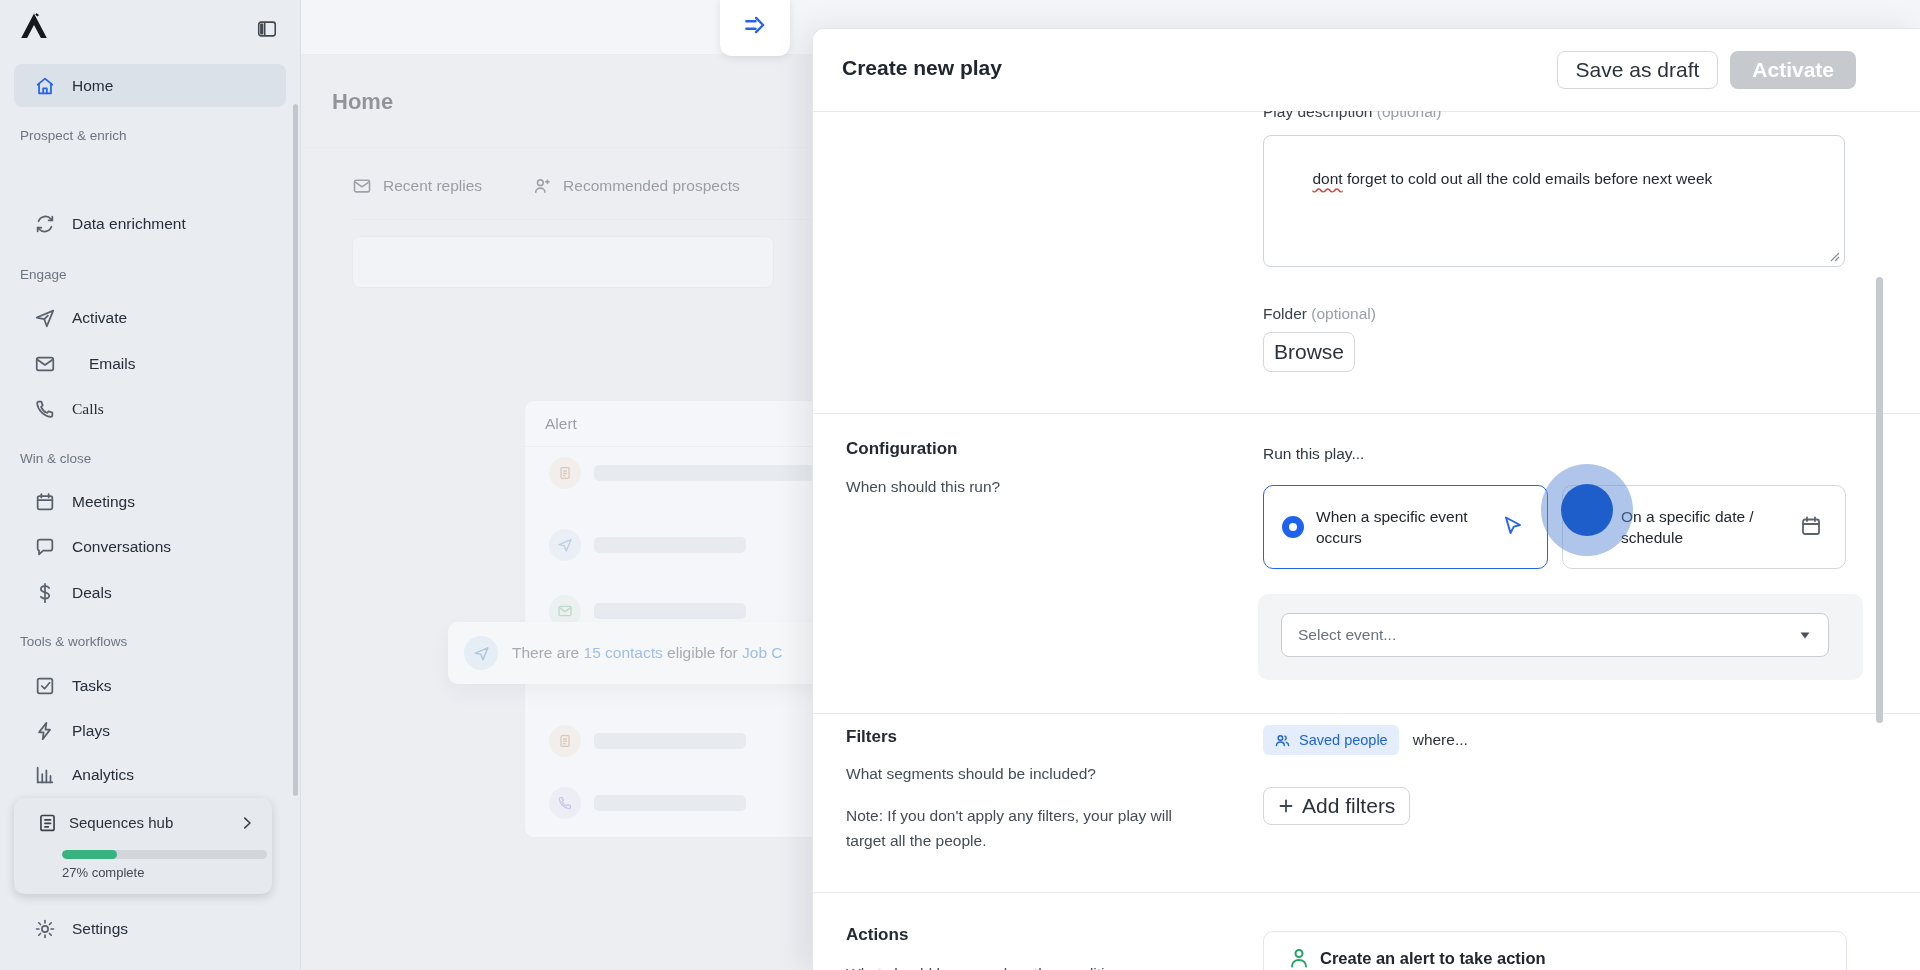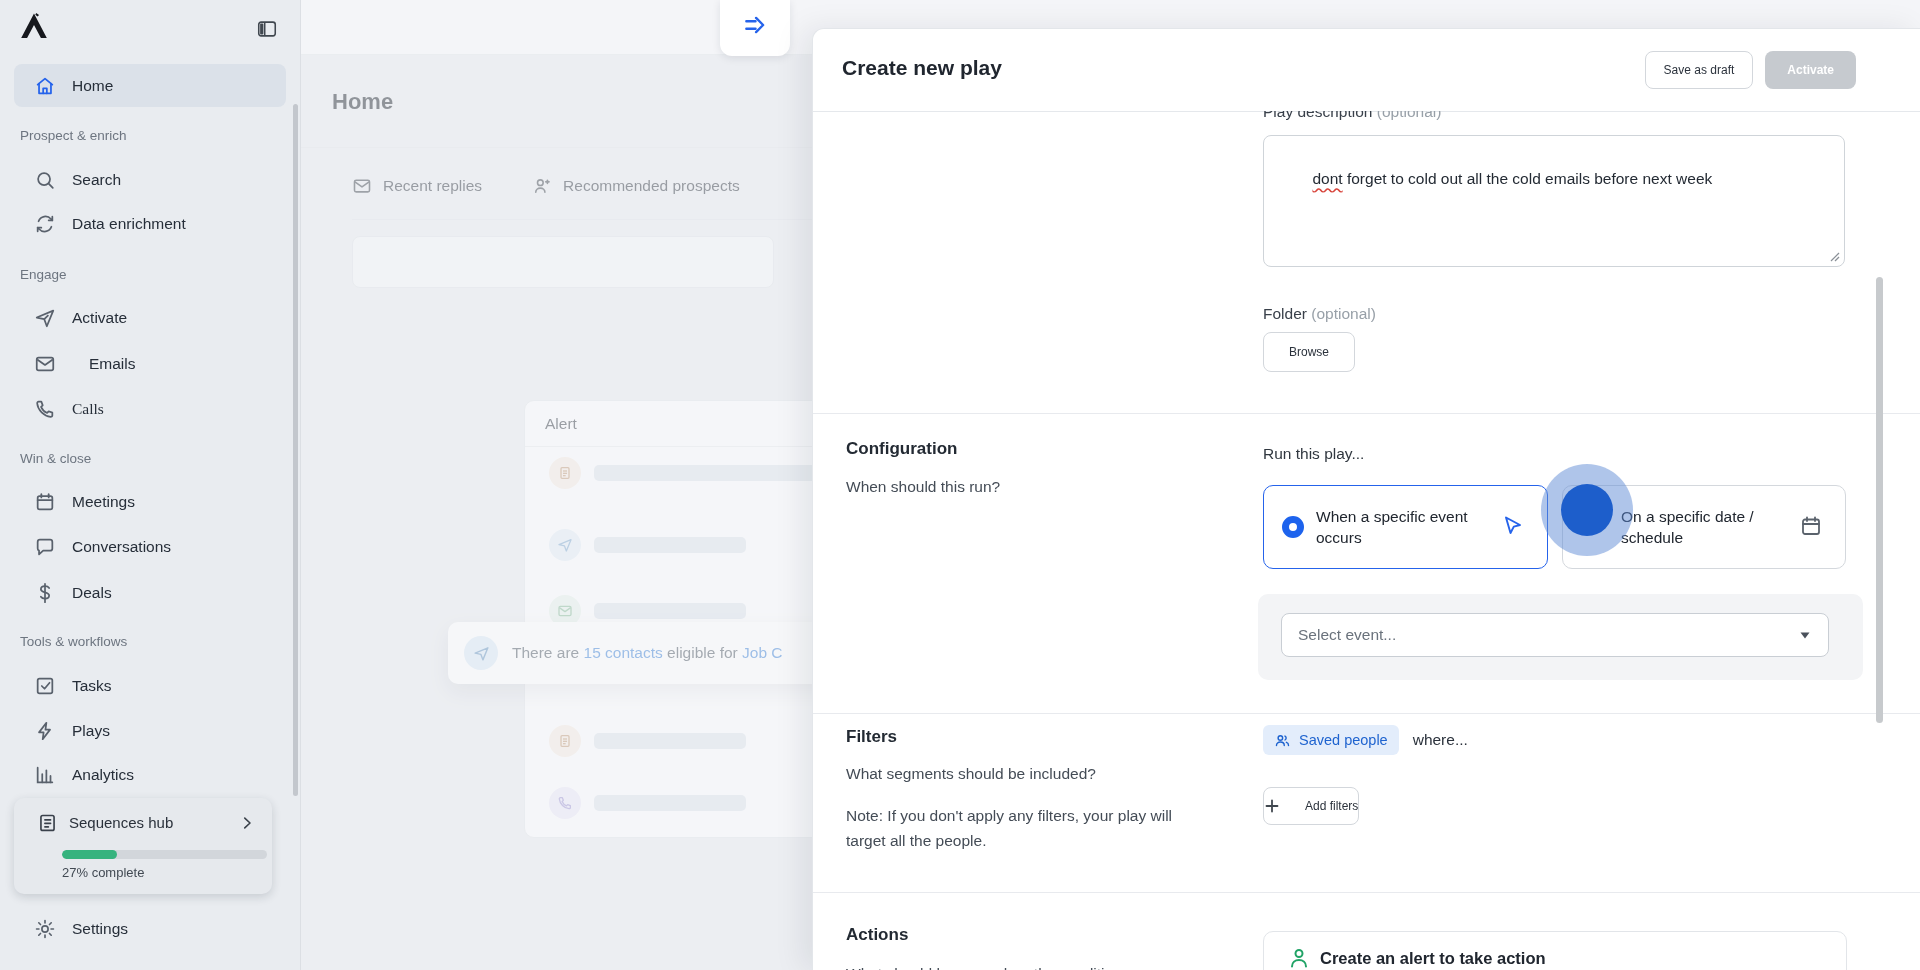--- a/index.html
+++ b/index.html
@@ -50,21 +50,21 @@
 
   
   .drawer-tab{position:absolute;left:720px;top:0;width:70px;height:56px;background:#fff;border-radius:0 0 12px 12px;box-shadow:0 2px 8px rgba(20,30,50,.10);z-index:20;display:flex;align-items:flex-start;justify-content:center;cursor:pointer;}
   .drawer-tab .ic{width:26px;height:26px;margin-top:12px;color:#2563eb;}
 
   
   .drawer{position:absolute;left:812px;top:28px;right:0;bottom:0;background:#fff;border-top:1px solid #e3e6ea;border-left:1px solid #e3e6ea;border-radius:12px 0 0 0;box-shadow:-10px 0 30px rgba(15,25,40,.08);z-index:30;}
   .drawer-header{position:absolute;left:0;right:0;top:0;height:82px;border-bottom:1px solid #e5e8ec;}
   .drawer-title{position:absolute;left:29px;top:27px;font-size:21px;font-weight:600;color:#20262f;}
   .drawer-actions{position:absolute;right:64px;top:22px;display:flex;gap:12px;}
-  .btn{height:38px;border-radius:8px;font-size:12px;display:flex;align-items:center;justify-content:center;box-sizing:border-box;cursor:pointer;font-family:inherit;}
+  .btn{height:38px;border-radius:8px;font-size:21px;display:flex;align-items:center;justify-content:center;box-sizing:border-box;cursor:pointer;font-family:inherit;}
   .btn-outline{padding:0 18px;border:1px solid #d3d7dc;background:#fff;color:#2b323c;}
   .btn-disabled{padding:16px 22px;border:none;background:#c6cacf;color:#fff;font-weight:600;}
   .drawer-body{position:absolute;left:0;right:0;top:82px;bottom:0;overflow:hidden;}
   .field-label{font-size:15.5px;color:#39404a;}
   .opt{color:#98a0a8;text-align:center;}
   .desc-label{position:absolute;left:450px;top:-8px;height:20px;}
   .textarea{position:absolute;left:450px;top:24px;width:582px;height:132px;box-sizing:border-box;border:1px solid #cfd4d9;border-radius:8px;background:#fff;padding:11px 14px;font-size:15.5px;color:#232a33;line-height:21px;white-space:pre-wrap;cursor:text;}
   .misspelled{text-decoration:underline;text-decoration-style:wavy;text-decoration-color:#d8453c;text-decoration-skip-ink:none;text-underline-offset:3px;}
   .resize-grip{position:absolute;right:4px;bottom:4px;width:12px;height:12px;color:#8a9097;}
   .folder-label{position:absolute;left:450px;top:194px;}
@@ -84,21 +84,21 @@
   .cal-ic{color:#5a626c;}
   .click-indicator-outer{position:absolute;left:728px;top:353px;width:92px;height:92px;border-radius:50%;background:rgba(96,140,214,.5);z-index:3;pointer-events:none;}
   .click-indicator-inner{position:absolute;left:748px;top:373px;width:52px;height:52px;border-radius:50%;background:#1d5ecb;z-index:4;pointer-events:none;}
   .select-wrap{position:absolute;left:445px;top:483px;width:605px;height:86px;background:#f3f4f6;border-radius:10px;}
   .select{position:absolute;left:23px;top:19px;width:548px;height:44px;box-sizing:border-box;border:1px solid #c9ced4;border-radius:8px;background:#fff;display:flex;align-items:center;padding:0 16px;font-size:15.5px;color:#6a727c;cursor:pointer;text-align:right;}
   .select .caret{margin-left:auto;width:14px;height:14px;color:#4a515b;}
   .chip-row{position:absolute;left:450px;top:614px;display:flex;align-items:center;gap:14px;}
   .chip{display:flex;align-items:center;gap:8px;height:30px;padding:0 11px;background:#e3edfb;border-radius:6px;color:#1e63cf;font-size:14.5px;cursor:pointer;}
   .chip .ic{width:17px;height:17px;}
   .where-label{font-size:15.5px;color:#2b323c;}
-  .add-filters-btn{position:absolute;left:450px;top:676px;padding:0 0;gap:25px;}
+  .add-filters-btn{position:absolute;left:450px;top:676px;padding:0 14px;gap:8px;}
   .add-filters-btn .ic{width:16px;height:16px;color:#40474f;}
   .note-text{position:absolute;left:33px;width:345px;font-size:15.5px;color:#444c56;line-height:25px;}
   .action-card{position:absolute;left:450px;top:820px;width:582px;height:90px;border:1px solid #e2e5e9;border-radius:10px;background:#fff;cursor:pointer;}
   .action-card .ic{position:absolute;left:23px;top:14px;width:24px;height:24px;color:#21a366;}
   .action-label{position:absolute;left:56px;top:17px;font-size:16.5px;font-weight:600;color:#20262f;}
   .drawer-scrollthumb{position:absolute;right:37px;top:248px;width:7px;height:446px;border-radius:4px;background:#c7cacd;cursor:pointer;}
 </style>
 </head>
 <body>
 
@@ -124,29 +124,20 @@
         <svg viewBox="0 0 24 24" fill="none" stroke="currentColor" stroke-width="1.9" stroke-linecap="round" stroke-linejoin="round">
             <path d="M4 10.5 12 4l8 6.5"></path>
             <path d="M5.5 9.5V20h13V9.5"></path>
             <path d="M10 20v-5.5h4V20"></path>
           </svg>
       </span>
       <span>Home</span>
     </div>
 
     <div class="section-title" style="top:128px;">Prospect &amp; enrich</div>
-    <div class="nav-row" style="top:160px;">
-      <span class="ic">
-          <svg viewBox="0 0 24 24" fill="none" stroke="currentColor" stroke-width="1.9" stroke-linecap="round">
-            <circle cx="11" cy="11" r="6.5"></circle>
-            <line x1="16" y1="16" x2="20.5" y2="20.5"></line>
-          </svg>
-        </span>
-      <span>Search</span>
-    </div>
     <div class="nav-row" style="top:204px;">
       <span class="ic">
           <svg viewBox="0 0 24 24" fill="none" stroke="currentColor" stroke-width="1.9" stroke-linecap="round" stroke-linejoin="round">
             <path d="M5 9a8 8 0 0 1 13.5-2.5L20 8"></path>
             <path d="M20 4v4h-4"></path>
             <path d="M19 15a8 8 0 0 1-13.5 2.5L4 16"></path>
             <path d="M4 20v-4h4"></path>
           </svg>
         </span>
       <span>Data enrichment</span>

